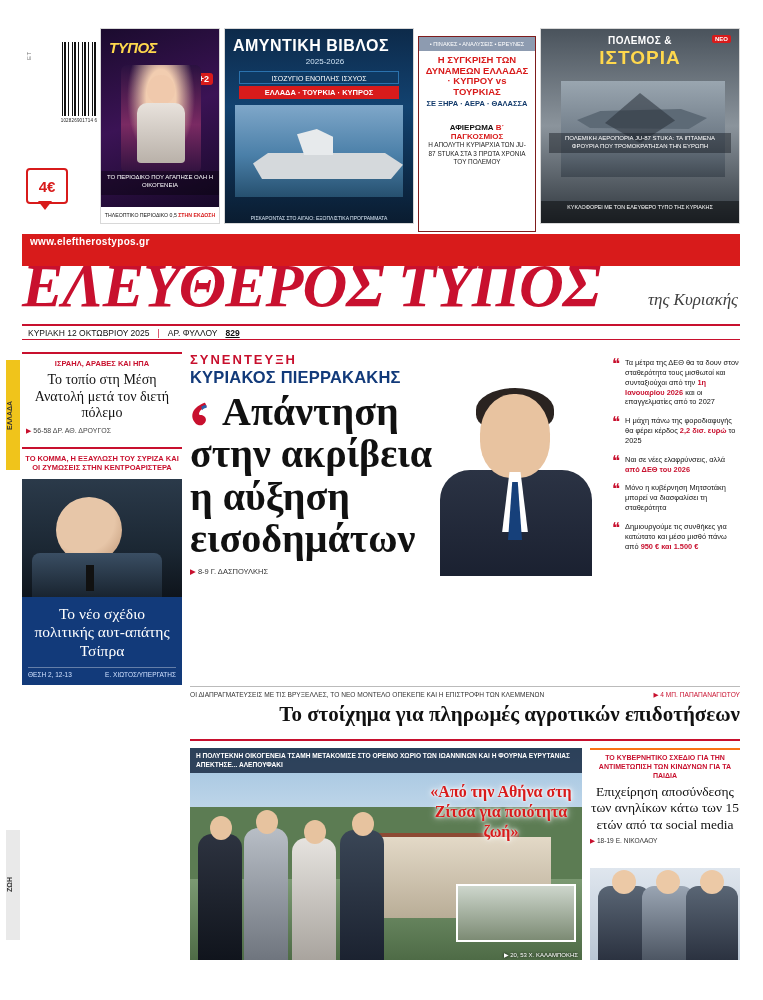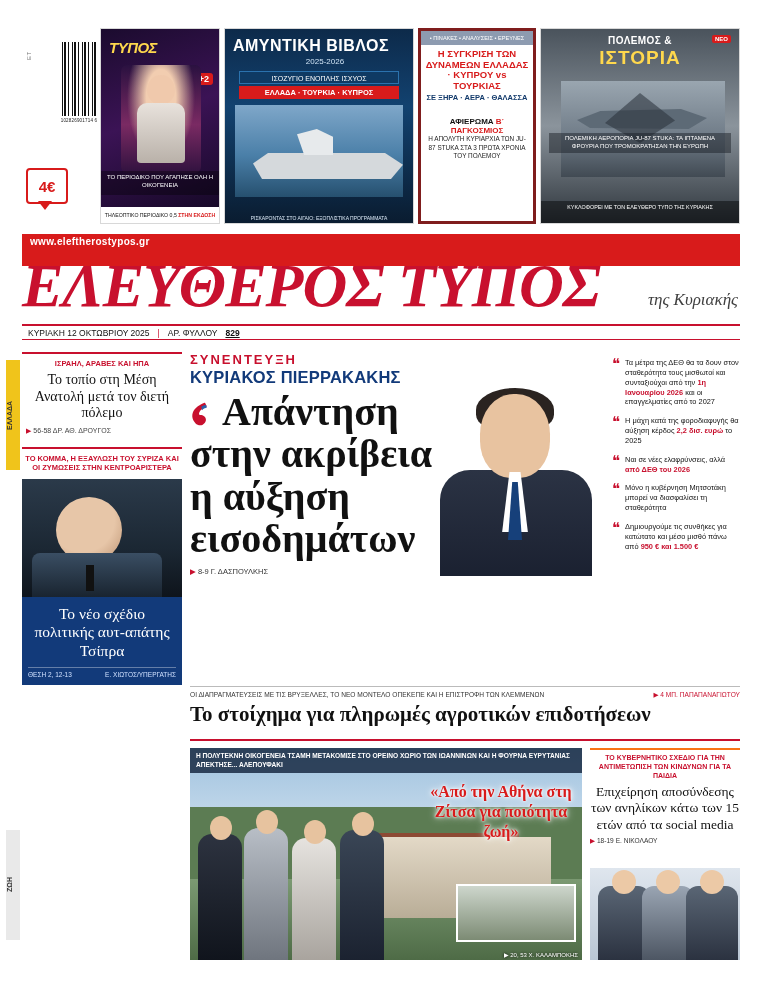--- a/index.html
+++ b/index.html
@@ -85,21 +85,21 @@
     content:""; position:absolute; left:18px; bottom:18px; width:150px; height:26px;
     background:#d5d9dc; clip-path:polygon(0 40%,10% 0,88% 0,100% 45%,92% 100%,6% 100%);
   }
   .p2-ship:after{
     content:""; position:absolute; left:62px; bottom:42px; width:36px; height:26px;
     background:#e7eaec; clip-path:polygon(20% 100%,0 20%,55% 0,100% 30%,100% 100%);
   }
   .p2-cap { position:absolute; left:0; right:0; bottom:2px; text-align:center; color:#dbe9f7; font-size:5px;}
 
   
-  .promo3 { left:418px; width:118px; background:#fff; border:3px solid #7f1d1d; }
+  .promo3 { left:418px; width:118px; background:#fff; border:1px solid #7f1d1d;margin-top:8px; }
   .p3-top { position:absolute; left:0; right:0; top:0; height:14px; background:#8d9bb0; color:#fff; font-size:5.6px; text-align:center; line-height:14px;}
   .p3-h { position:absolute; left:4px; right:4px; top:18px; color:#d81b1b; font-weight:bold; font-size:9.5px; text-align:center; line-height:1.12;}
   .p3-h2 { position:absolute; left:4px; right:4px; top:62px; color:#123a6b; font-weight:bold; font-size:7.5px; text-align:center;}
   .p3-mid { position:absolute; left:4px; right:4px; top:86px; text-align:center; font-size:8px; font-weight:bold; color:#111;}
   .p3-mid b { color:#d81b1b; }
   .p3-body { position:absolute; left:6px; right:6px; top:104px; text-align:center; font-size:6.4px; line-height:1.35; color:#222;}
 
   
   .promo4 { left:540px; width:200px; background:linear-gradient(180deg,#4a535c 0%,#8b949c 50%,#2f363d 100%); }
   .p4-t1 { position:absolute; left:0; right:0; top:6px; text-align:center; color:#fff; font-weight:bold; font-size:10px; letter-spacing:.4px;}
@@ -249,21 +249,21 @@
 
   
   .agri {
     position:absolute; left:190px; top:686px; width:550px;
     border-top:1px solid #bbb; border-bottom:2px solid #c8102e; padding-top:4px;
   }
   .agri-kicker { font-size:6.6px; color:#333; display:flex; justify-content:space-between; }
   .agri-kicker .ref { color:#c8102e; }
   .agri-head {
     font-family:"Liberation Serif", serif; font-size:21px; font-weight:bold;
-    text-align:left; margin:3px 0 12px; color:#111;
+    text-align:right; margin:3px 0 12px; color:#111;
   }
 
   
   .feature {
     position:absolute; left:190px; top:748px; width:392px; height:212px;
     overflow:hidden;
     background:linear-gradient(180deg,#6c8fb2 0%,#8fae86 45%,#4e6b46 100%);
   }
   .feature .sky { position:absolute; inset:0 0 55% 0; background:linear-gradient(180deg,#9fc2df,#cfe0ee); }
   .feature .hill { position:absolute; left:0; right:0; top:28%; height:34%; background:#5c7c53; }
@@ -448,21 +448,21 @@
   <div class="rightcol">
     <div class="bullet">
       <span class="q">❝</span>
       <span class="t">
         <span>Τα μέτρα της ΔΕΘ θα τα δουν στον σταθερότητα τους μισθωτοί και συνταξιούχοι από την </span><b>1η Ιανουαρίου 2026</b><span> και οι επαγγελματίες από το 2027</span>
       </span>
     </div>
     <div class="bullet">
       <span class="q">❝</span>
       <span class="t">
-        <span>Η μάχη κατά της φοροδιαφυγής θα αύξηση κέρδος </span><b>2,2 δισ. ευρώ</b><span> το 2025</span>
+        <span>Η μάχη πάνω της φοροδιαφυγής θα φέρει κέρδος </span><b>2,2 δισ. ευρώ</b><span> το 2025</span>
       </span>
     </div>
     <div class="bullet">
       <span class="q">❝</span>
       <span class="t">
         <span>Ναι σε νέες ελαφρύνσεις, αλλά </span><b>από ΔΕΘ του 2026</b><span></span>
       </span>
     </div>
     <div class="bullet">
       <span class="q">❝</span>

